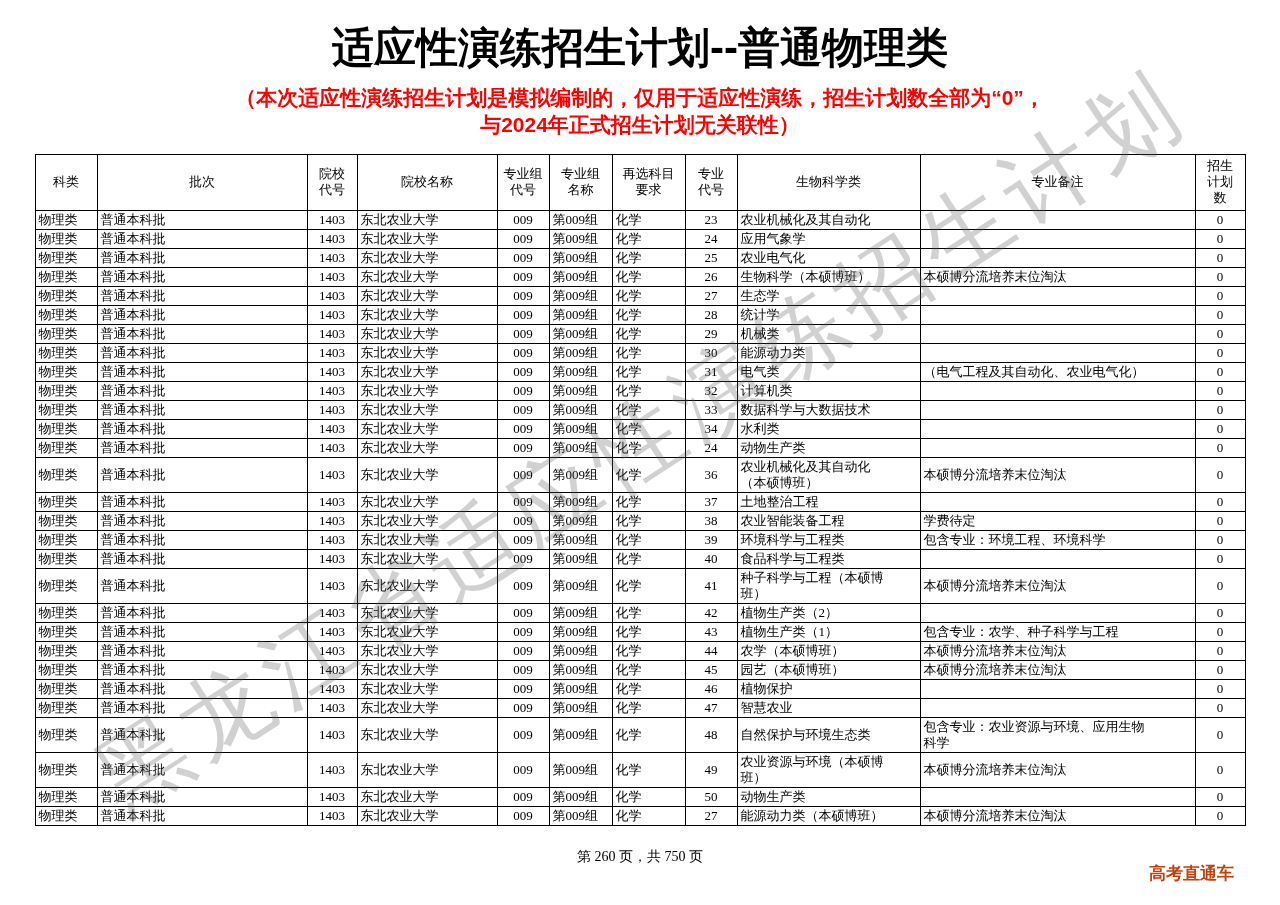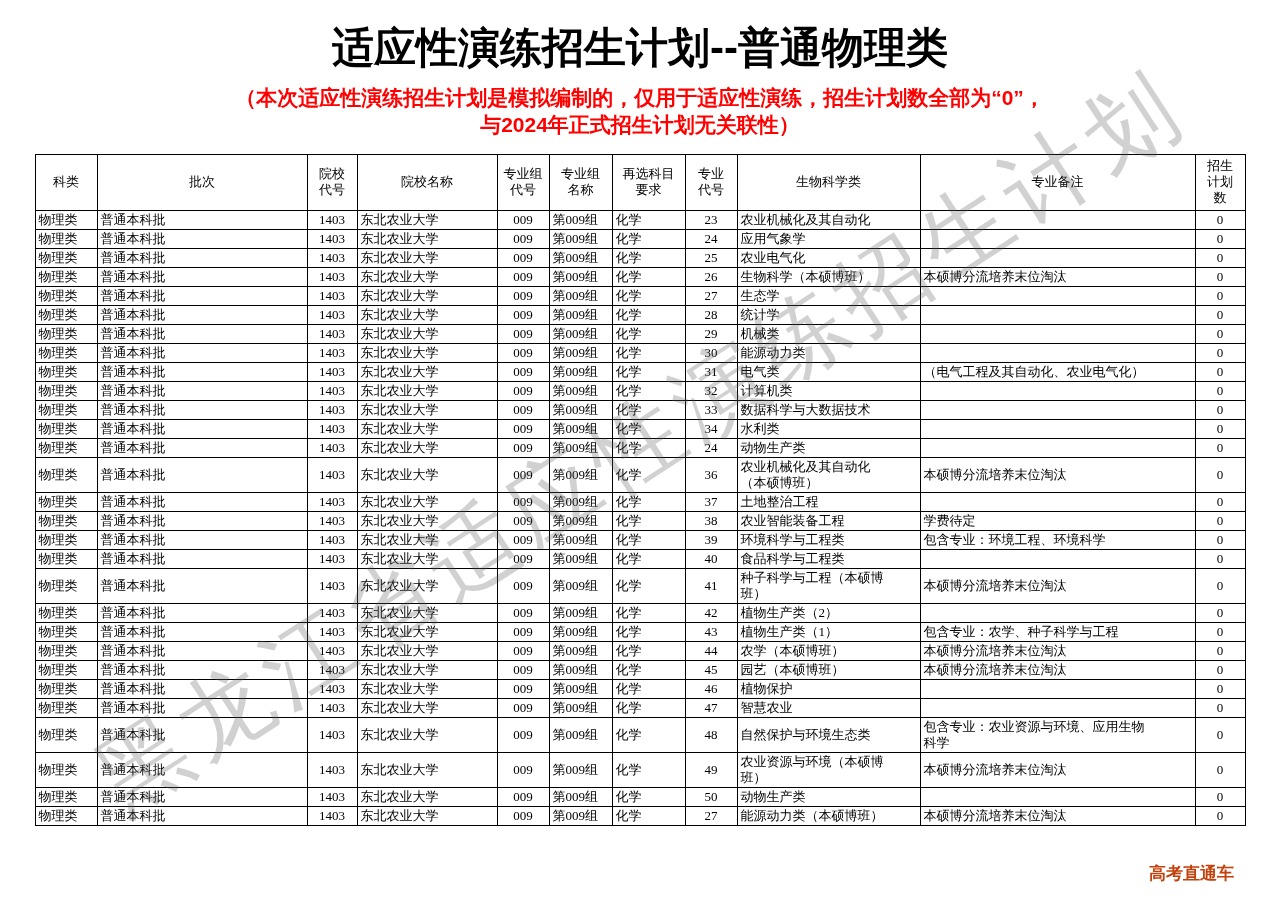--- a/index.html
+++ b/index.html
@@ -519,16 +519,19 @@
           <td class="c5">第009组</td>
           <td class="c6">化学</td>
           <td class="c7">27</td>
           <td class="c8">能源动力类（本硕博班）</td>
           <td class="c9">本硕博分流培养末位淘汰</td>
           <td class="c10">0</td>
         </tr>
       </tbody>
   </table>
 
+  <div class="footer">
+    <span>第 260 页，共 750 页</span>
+  </div>
 
   <div class="brand">高考直通车</div>
 
 </div>
 
 </body></html>

